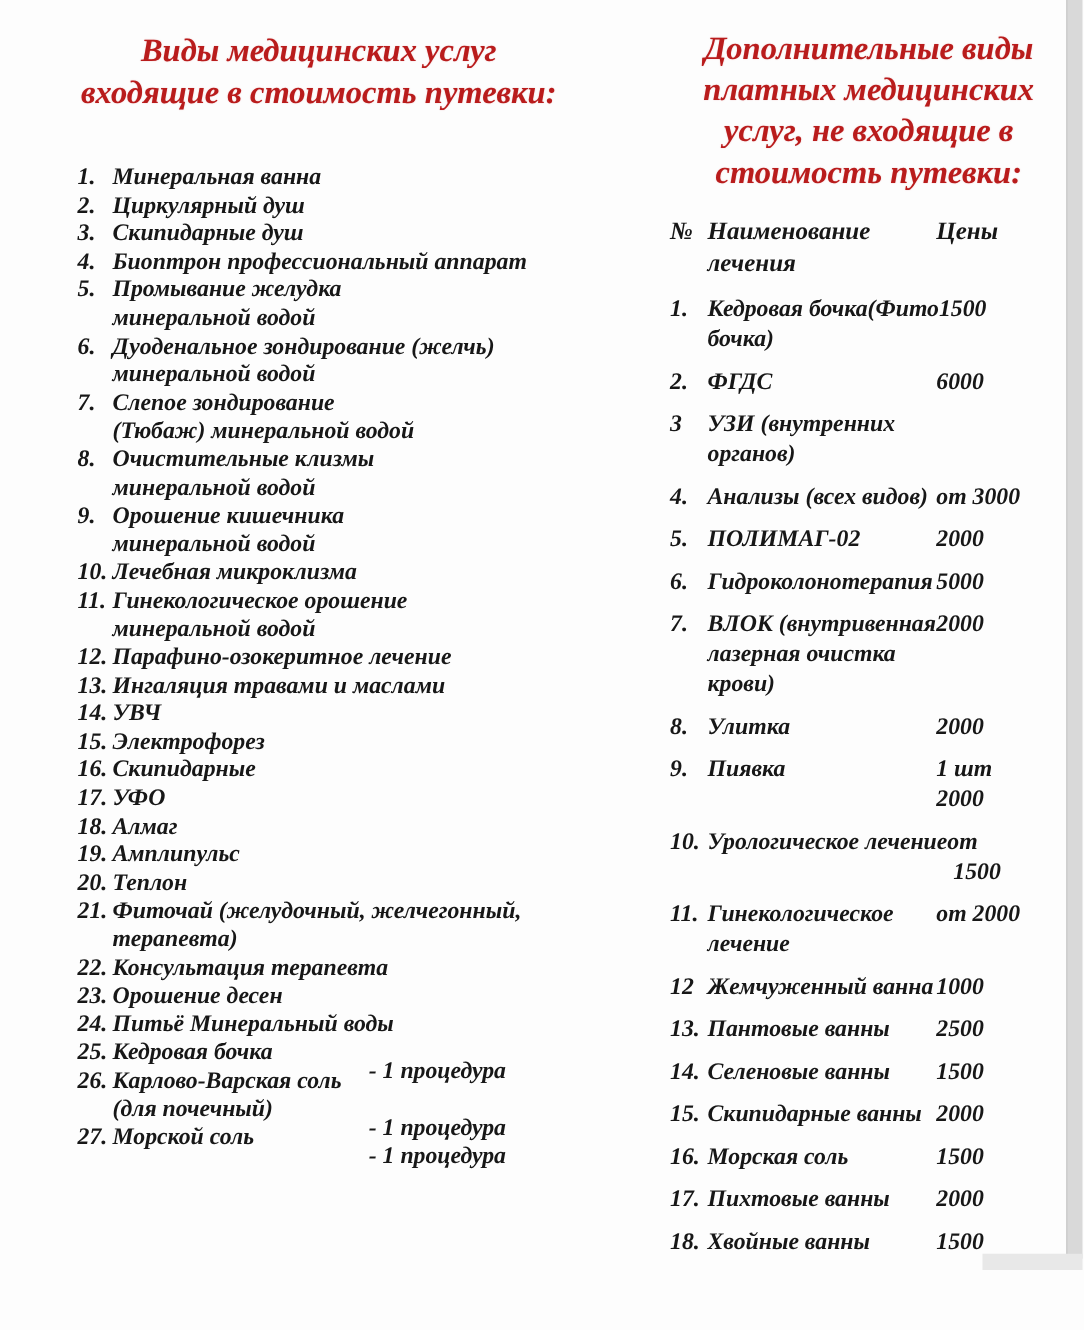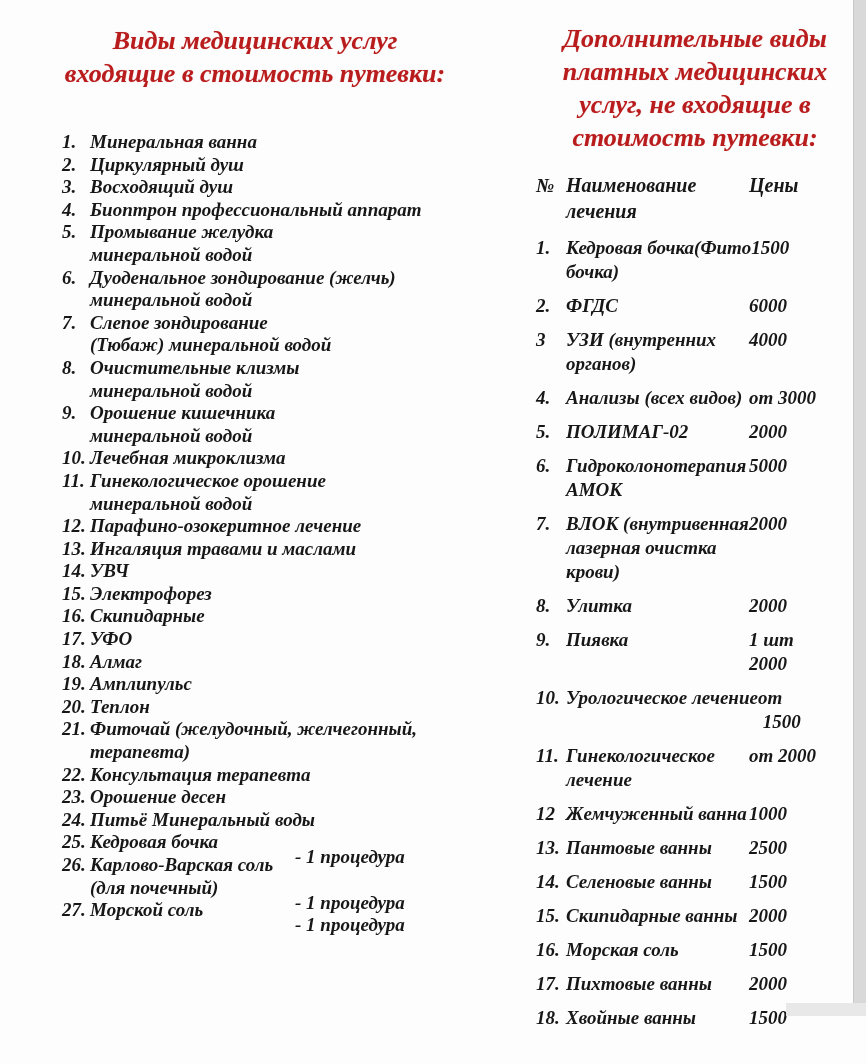--- a/index.html
+++ b/index.html
@@ -82,21 +82,21 @@
         </li>
         <li class="item">
           <span class="num">2.</span>
           <span class="txt">
             <span class="line"><span>Циркулярный душ</span></span>
           </span>
         </li>
         <li class="item">
           <span class="num">3.</span>
           <span class="txt">
-            <span class="line"><span>Восходящий душ</span></span>
+            <span class="line"><span>Скипидарные душ</span></span>
           </span>
         </li>
         <li class="item">
           <span class="num">4.</span>
           <span class="txt">
             <span class="line"><span>Биоптрон профессиональный аппарат</span></span>
           </span>
         </li>
         <li class="item">
           <span class="num">5.</span>
@@ -281,23 +281,20 @@
           <span class="c-price">
             <span class="line">6000</span>
           </span>
         </div>
         <div class="row">
           <span class="c-num">3</span>
           <span class="c-name">
             <span class="line">УЗИ (внутренних</span>
             <span class="line">органов)</span>
           </span>
-          <span class="c-price">
-            <span class="line">4000</span>
-          </span>
         </div>
         <div class="row">
           <span class="c-num">4.</span>
           <span class="c-name">
             <span class="line">Анализы (всех видов)</span>
           </span>
           <span class="c-price">
             <span class="line">от 3000</span>
           </span>
         </div>
@@ -307,21 +304,20 @@
             <span class="line">ПОЛИМАГ-02</span>
           </span>
           <span class="c-price">
             <span class="line">2000</span>
           </span>
         </div>
         <div class="row">
           <span class="c-num">6.</span>
           <span class="c-name">
             <span class="line">Гидроколонотерапия</span>
-            <span class="line">АМОК</span>
           </span>
           <span class="c-price">
             <span class="line">5000</span>
           </span>
         </div>
         <div class="row">
           <span class="c-num">7.</span>
           <span class="c-name">
             <span class="line">ВЛОК (внутривенная</span>
             <span class="line">лазерная очистка</span>

